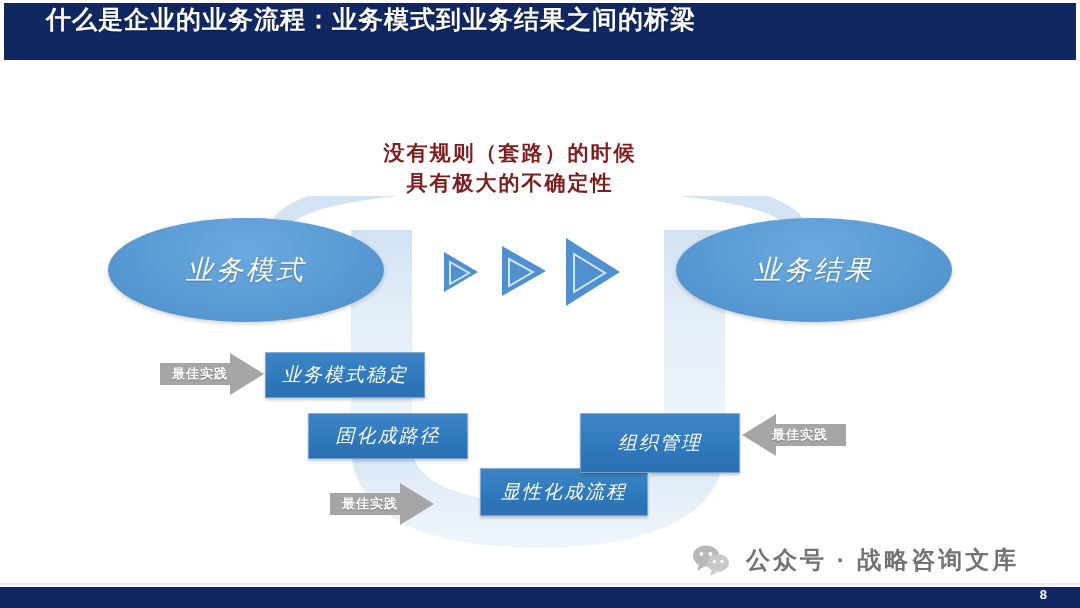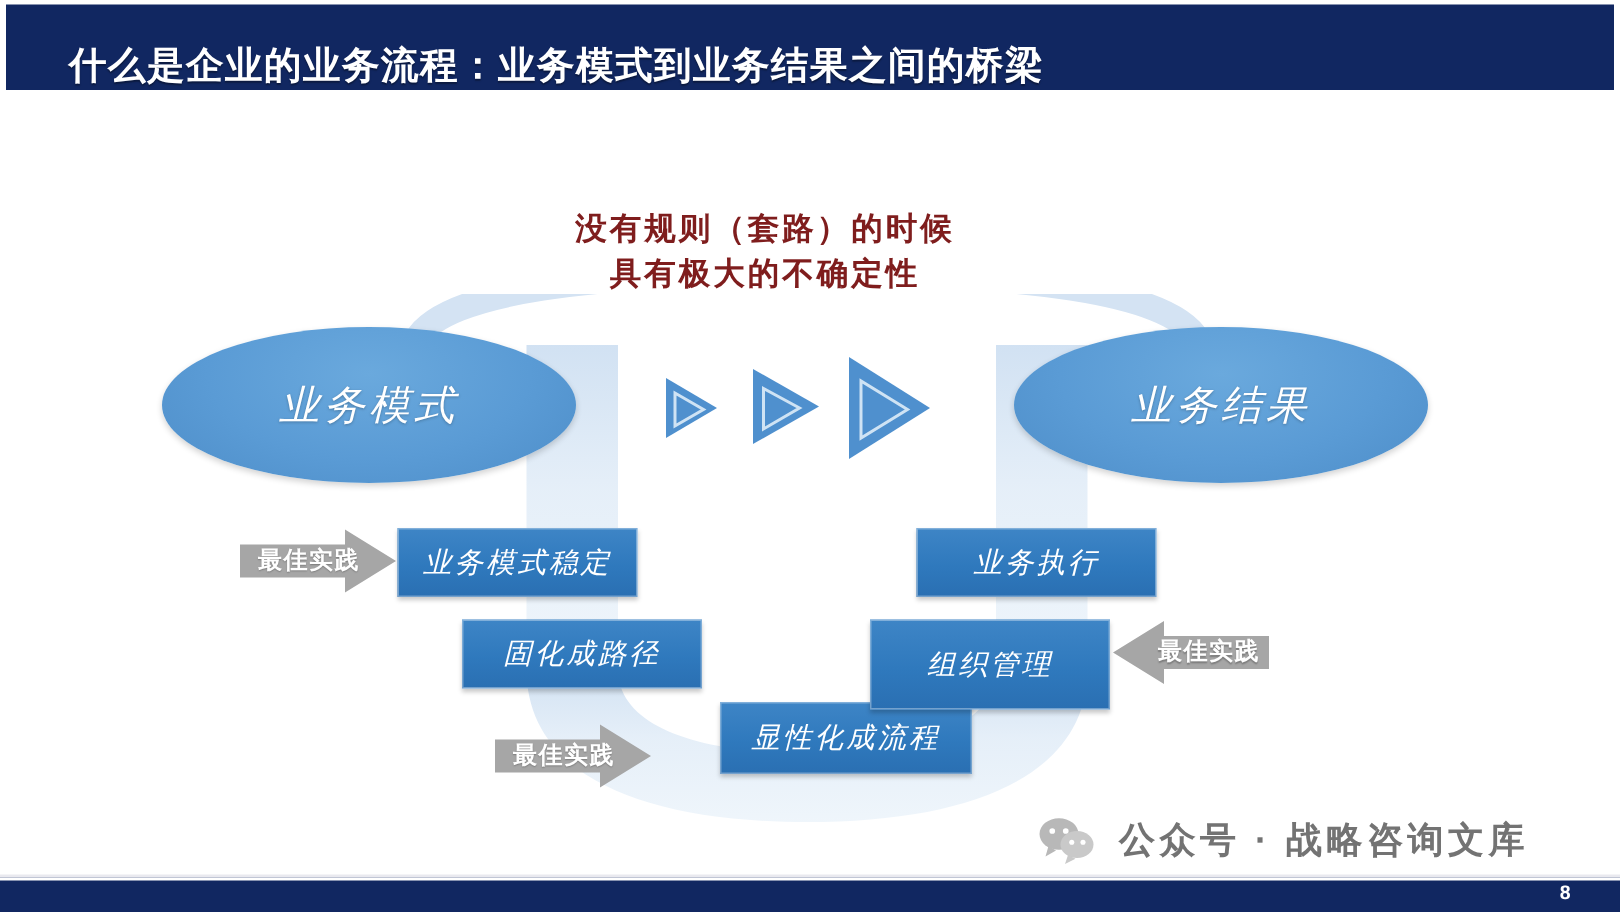--- a/index.html
+++ b/index.html
@@ -28,21 +28,21 @@
   
   #title-bar {
     position: absolute;
     left: 4px;
     top: 3px;
     width: 1072px;
     height: 57px;
     background: #112761;
     box-shadow: 0 0 0 2px #ffffff;
     display: flex;
-    align-items: flex-end;
+    align-items: flex-start;
   }
   #title-text {
     color: #ffffff;
     font-size: 25px;
     font-weight: bold;
     letter-spacing: 1px;
     margin-left: 42px;
     white-space: nowrap;
     text-shadow: 0 1px 1px rgba(0,0,0,.35);
   }
@@ -124,21 +124,21 @@
   #box-d { left: 611px; top: 352px; width: 160px; height: 46px; }
   #box-e { left: 580px; top: 413px; width: 160px; height: 60px; }
 
   
   .garrow { position: absolute; }
   .garrow .glabel {
     position: absolute;
     top: 50%;
     transform: translateY(-50%);
     color: #ffffff;
-    font-size: 16px;
+    font-size: 13px;
     font-weight: bold;
     letter-spacing: 1px;
     white-space: nowrap;
     text-shadow: 0 1px 1px rgba(0,0,0,.25);
   }
   #arrow-1 { left: 160px; top: 352px; width: 104px; height: 44px; }
   #arrow-1 .glabel { left: 12px; }
   #arrow-2 { left: 330px; top: 482px; width: 104px; height: 44px; }
   #arrow-2 .glabel { left: 12px; }
   #arrow-3 { left: 742px; top: 413px; width: 104px; height: 44px; }
@@ -284,23 +284,20 @@
 
   <div class="sbox" id="box-a">
     <span>业务模式稳定</span>
   </div>
   <div class="sbox" id="box-b">
     <span>固化成路径</span>
   </div>
   <div class="sbox" id="box-c">
     <span>显性化成流程</span>
   </div>
-  <div class="sbox" id="box-d">
-    <span>业务执行</span>
-  </div>
   <div class="sbox" id="box-e">
     <span>组织管理</span>
   </div>
 
   <div id="watermark">
     <svg width="40" height="32" viewBox="0 0 40 32">
       <ellipse cx="14" cy="12" rx="13" ry="10.5" fill="#b8b8b8"></ellipse>
       <polygon points="7,20 5,27 12,23" fill="#b8b8b8"></polygon>
       <circle cx="9.5" cy="10" r="1.9" fill="#ffffff"></circle>
       <circle cx="18.5" cy="10" r="1.9" fill="#ffffff"></circle>

